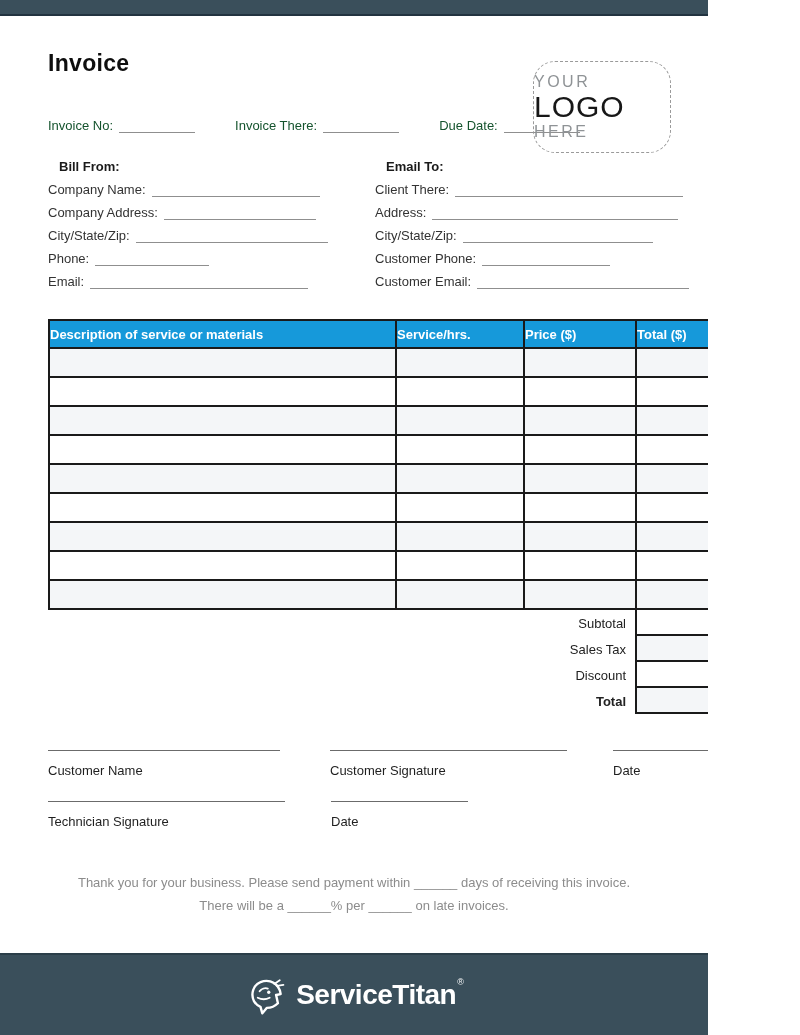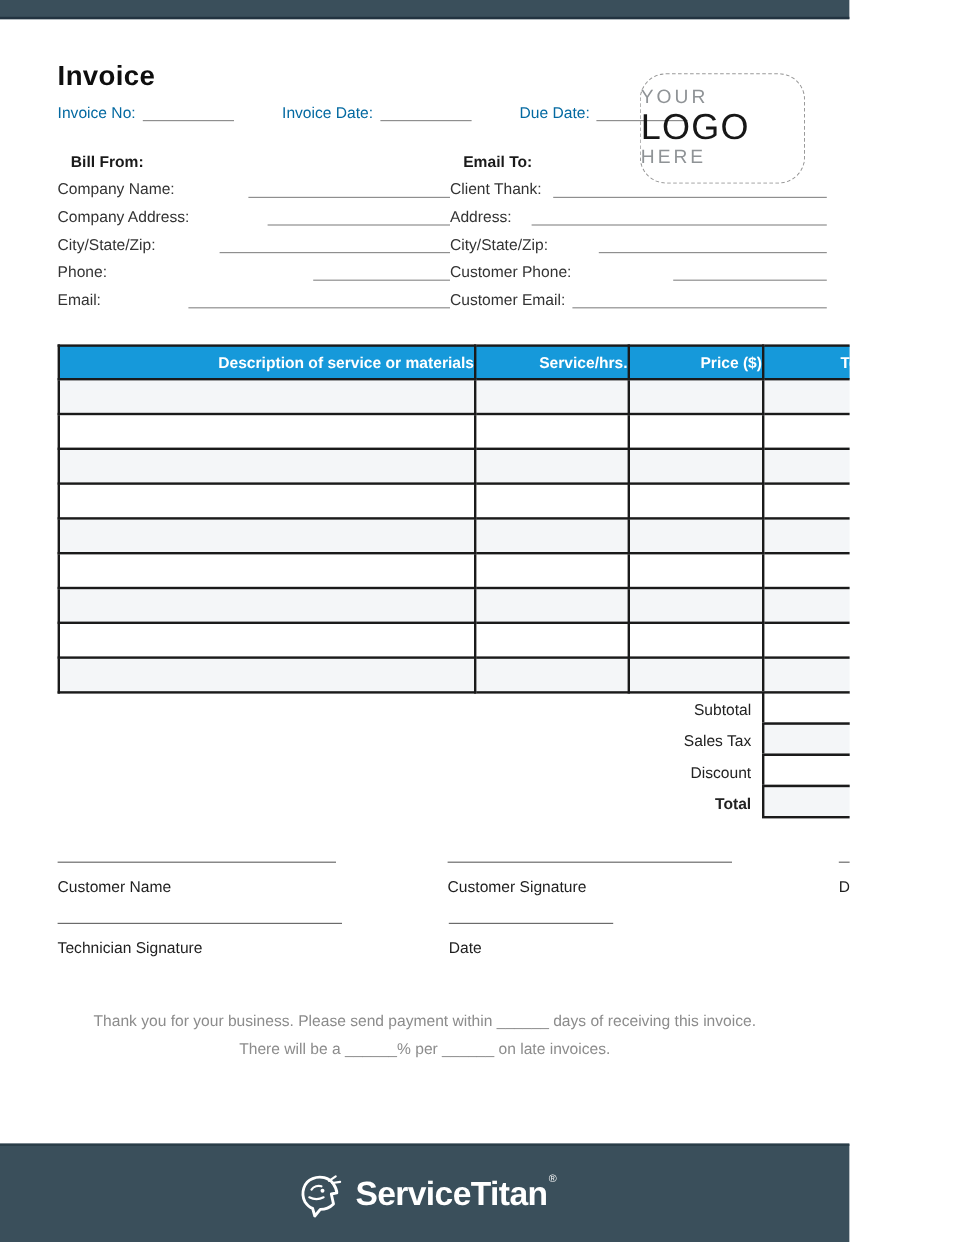--- a/index.html
+++ b/index.html
@@ -17,51 +17,51 @@
   
   .logo-box {
     position:absolute; top:11px; right:37px; width:138px; height:92px;
     border:1.5px dashed #9a9a9a; border-radius:22px; box-sizing:border-box;
     display:flex; flex-direction:column; align-items:flex-start; justify-content:center;
   }
   .logo-your, .logo-here { color:#8f9396; font-size:16px; letter-spacing:2.5px; line-height:1.12; }
   .logo-logo { color:#171717; font-size:30px; letter-spacing:1px; line-height:1.05; }
 
   
-  .meta-row { display:flex; margin-top:9px; font-size:13px; color:#0369a1; }
+  .meta-row { display:flex; margin-top:41px; font-size:13px; color:#14532d; }
   .meta-item { display:flex; align-items:flex-end; white-space:nowrap; }
   .blank { display:inline-block; border-bottom:1.5px solid #8f8f8f; height:12px; margin-left:6px; }
   .meta-item + .meta-item { margin-left:40px; }
 
   
   .bill-row { display:flex; margin-top:26px; font-size:13px; color:#333; }
   .bill-col-left { width:327px; flex:none; }
   .bill-col-right { flex:1; }
   .bill-heading { font-weight:bold; color:#1a1a1a; margin-bottom:4px;padding-left:11px; }
-  .bill-field { display:flex; align-items:flex-end; white-space:nowrap; margin-top:9px; line-height:14px;justify-content:space-between; }
+  .bill-field { display:flex; align-items:flex-end; white-space:nowrap; margin-top:9px; line-height:14px; }
 
   
   .items-table { border-collapse:collapse; margin-top:30px; width:702px; table-layout:fixed; }
   .items-table th {
     background:#1699DA; color:#ffffff; font-size:13px; font-weight:bold;
-    height:26px; border:2px solid #1a1a1a; padding:0; text-align:right;
+    height:26px; border:2px solid #1a1a1a; padding:0; text-align:left;
   }
   .items-table td { height:27px; border:2px solid #1a1a1a; padding:0; background:#ffffff; }
   .items-table tbody tr:nth-child(odd) td { background:#F4F6F8; }
 
   
   .totals { width:702px; }
   .total-row { display:flex; justify-content:flex-end; align-items:center; }
   .total-label { font-size:13px; color:#222; margin-right:9px; }
   .total-label.bold { font-weight:bold;margin-left:37px; }
   .total-box { width:115px; height:28px; box-sizing:border-box; border:2px solid #1a1a1a; margin-top:-2px; background:#ffffff; }
   .total-row:nth-child(2) .total-box, .total-row:nth-child(4) .total-box { background:#F4F6F8; }
 
   
-  .signatures { display:flex; margin-top:36px; font-size:13px; color:#1f1f1f;gap:43px; }
+  .signatures { display:flex; margin-top:36px; font-size:13px; color:#1f1f1f; }
   .sig-col { flex:none; }
   .sig-col.c1 { width:232px; margin-right:50px; }
   .sig-col.c2 { width:237px; margin-right:46px; }
   .sig-col.c3 { width:137px; }
   .sig-line { border-top:1.5px solid #6b6b6b; height:0; }
   .sig-label { margin-top:12px; }
   .signatures.second { margin-top:23px; }
 
   
   .notes { margin-top:42px; text-align:center; color:#8c8c8c; font-size:13px; line-height:23px; }
@@ -92,21 +92,21 @@
       <span class="logo-logo">LOGO</span>
       <span class="logo-here">HERE</span>
     </div>
 
     <div class="meta-row">
       <div class="meta-item">
         <span>Invoice No:</span>
         <span class="blank" style="width:76px"></span>
       </div>
       <div class="meta-item">
-        <span>Invoice Date:</span>
+        <span>Invoice There:</span>
         <span class="blank" style="width:76px"></span>
       </div>
       <div class="meta-item">
         <span>Due Date:</span>
         <span class="blank" style="width:76px"></span>
       </div>
     </div>
 
     <div class="bill-row">
 
@@ -130,21 +130,21 @@
         </div>
         <div class="bill-field">
           <span>Email:</span>
           <span class="blank" style="width:218px"></span>
         </div>
       </div>
 
       <div class="bill-col-right">
         <div class="bill-heading">Email To:</div>
         <div class="bill-field">
-          <span>Client Thank:</span>
+          <span>Client There:</span>
           <span class="blank" style="width:228px"></span>
         </div>
         <div class="bill-field">
           <span>Address:</span>
           <span class="blank" style="width:246px"></span>
         </div>
         <div class="bill-field">
           <span>City/State/Zip:</span>
           <span class="blank" style="width:190px"></span>
         </div>

